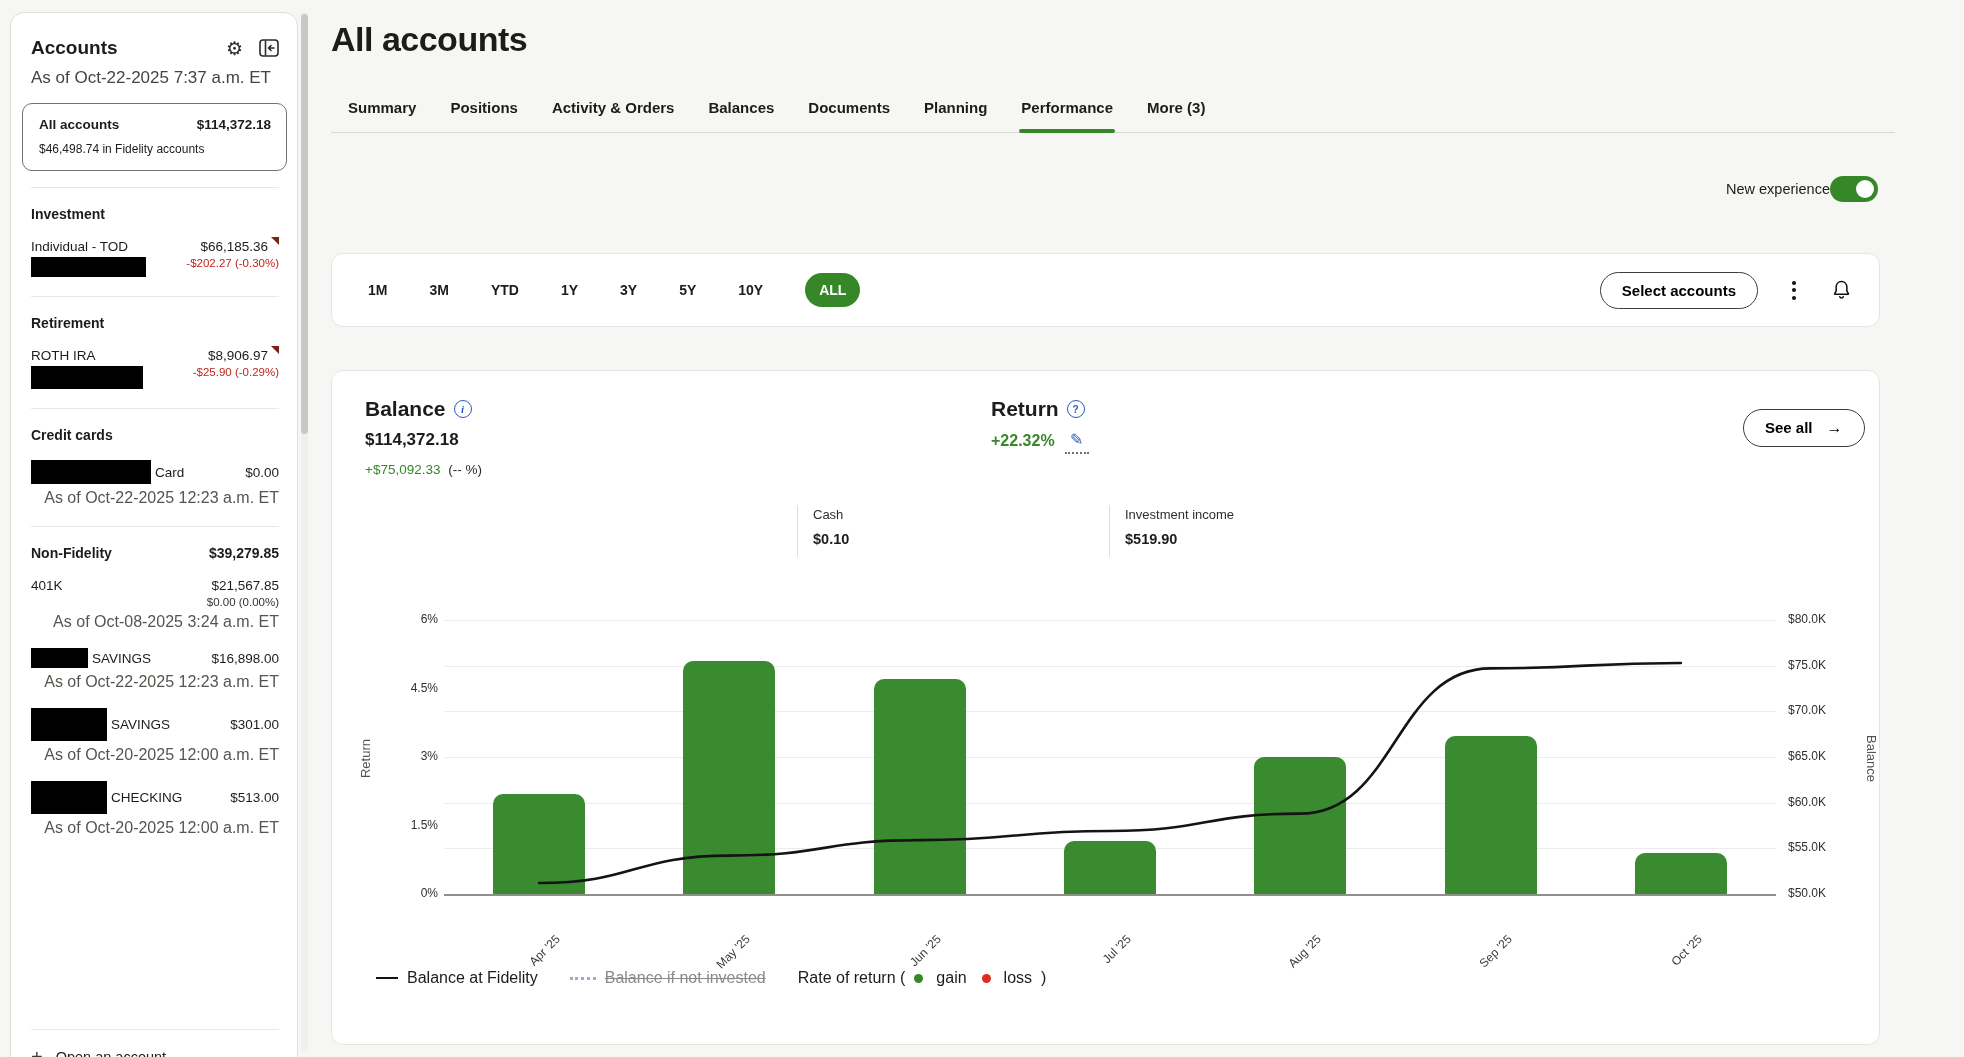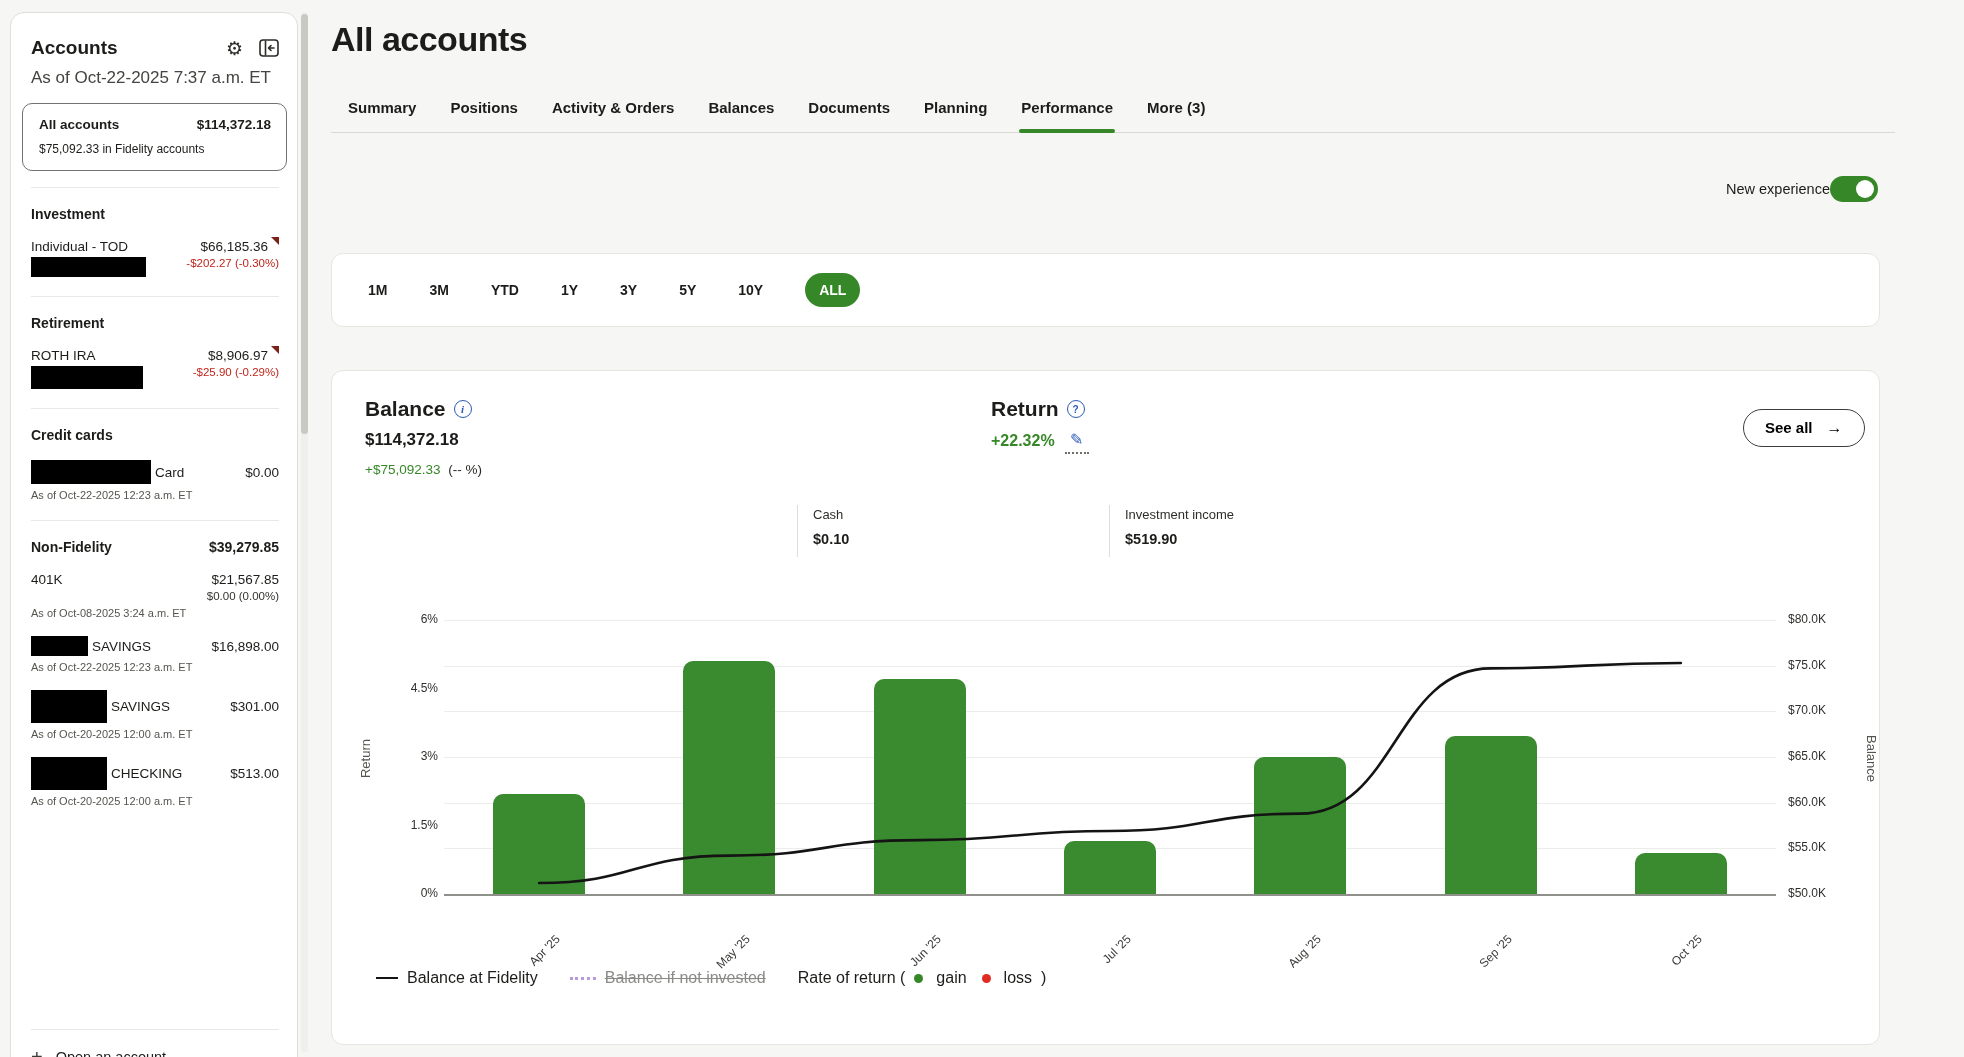--- a/index.html
+++ b/index.html
@@ -27,21 +27,21 @@
   .sb-line1{display:flex;align-items:center;font-size:13.5px;}
   .sb-line2{display:flex;align-items:flex-start;margin-top:3px;}
   .sb-line3{display:flex;margin-top:3px;}
   .flex1{flex:1;}
   .redact{display:inline-block;background:#000;margin-right:4px;}
   .sb-valwrap{display:flex;align-items:flex-start;}
   .sb-value{font-size:13.5px;}
   .flag{width:8px;height:8px;background:#7d2017;clip-path:polygon(0 0,100% 0,100% 100%);margin-left:3px;margin-top:-2px;}
   .sb-change{font-size:11.5px;color:#c0251b;}
   .sb-change2{font-size:11.5px;color:#33332f;margin-left:auto;}
-  .sb-asof2{font-size:11px;color:#55554f;margin-top:5px;}
+  .sb-asof2{font-size:16px;color:#55554f;margin-top:5px;text-align:right;}
   .open-account{margin:auto 18px 0 20px;border-top:1px solid #e8e8e4;padding:17px 0 24px;display:flex;align-items:center;gap:13px;font-size:14.5px;color:#202020;cursor:pointer;}
   .plus{font-size:20px;font-weight:normal;color:#3c3c38;line-height:1;}
   #sb-scrollbar{position:absolute;left:301px;top:12px;width:7px;height:1040px;background:#efefec;border-radius:4px;}
   #sb-thumb{position:absolute;left:0;top:2px;width:7px;height:420px;background:#c9c9c4;border-radius:4px;}
 
   
   #page-title{position:absolute;left:331px;top:20px;font-size:34px;font-weight:bold;letter-spacing:-0.5px;}
   #tab-bar-wrap{position:absolute;left:331px;top:93px;width:1564px;border-bottom:1px solid #d9d9d5;}
   #tab-bar{display:flex;gap:34px;padding-left:17px;}
   .tab{position:relative;font-size:15px;font-weight:bold;padding:6px 0 16px;cursor:pointer;color:#1c1c1a;}
@@ -137,21 +137,21 @@
       </div>
       <div class="sb-asof">As of Oct-22-2025 7:37 a.m. ET</div>
     </div>
 
     <div class="summary-card">
       <div class="summary-line1">
         <span>All accounts</span>
         <span class="flex1"></span>
         <span>$114,372.18</span>
       </div>
-      <div class="summary-sub">$75,092.33 in Fidelity accounts</div>
+      <div class="summary-sub">$46,498.74 in Fidelity accounts</div>
     </div>
 
     <div class="sb-groups" id="sb-groups">
         <div class="sb-group">
           <div class="sb-ghead">
             <span>Investment</span>
           </div>
           <div class="sb-row">
             <div class="sb-line1">
               <span class="sb-name">Individual - TOD</span>
@@ -294,20 +294,34 @@
       <div id="range-list">
           <div class="range">1M</div>
           <div class="range">3M</div>
           <div class="range">YTD</div>
           <div class="range">1Y</div>
           <div class="range">3Y</div>
           <div class="range">5Y</div>
           <div class="range">10Y</div>
           <div class="range selected">ALL</div>
         </div>
+      <div id="ranges-right">
+        <button class="pill-btn">Select accounts</button>
+        <span class="kebab">
+            <i></i>
+            <i></i>
+            <i></i>
+          </span>
+        <span class="bell">
+          <svg width="23" height="24" viewBox="0 0 24 24">
+              <path d="M12 3.2 C8.6 3.2 6.4 5.8 6.4 9.2 L6.4 13.2 L4.8 15.8 Q4.5 16.4 5.2 16.4 L18.8 16.4 Q19.5 16.4 19.2 15.8 L17.6 13.2 L17.6 9.2 C17.6 5.8 15.4 3.2 12 3.2 Z" fill="none" stroke="#111" stroke-width="1.6" stroke-linejoin="round"></path>
+              <path d="M10.2 19 a1.9 1.9 0 0 0 3.6 0" fill="none" stroke="#111" stroke-width="1.6" stroke-linecap="round"></path>
+            </svg>
+        </span>
+      </div>
     </div>
   </div>
 
   <div class="card" id="card-chart">
 
     <div class="metric-head" id="balance-head">
       <span>Balance</span>
       <span class="circle-ic">i</span>
     </div>
     <div id="balance-value">$114,372.18</div>

